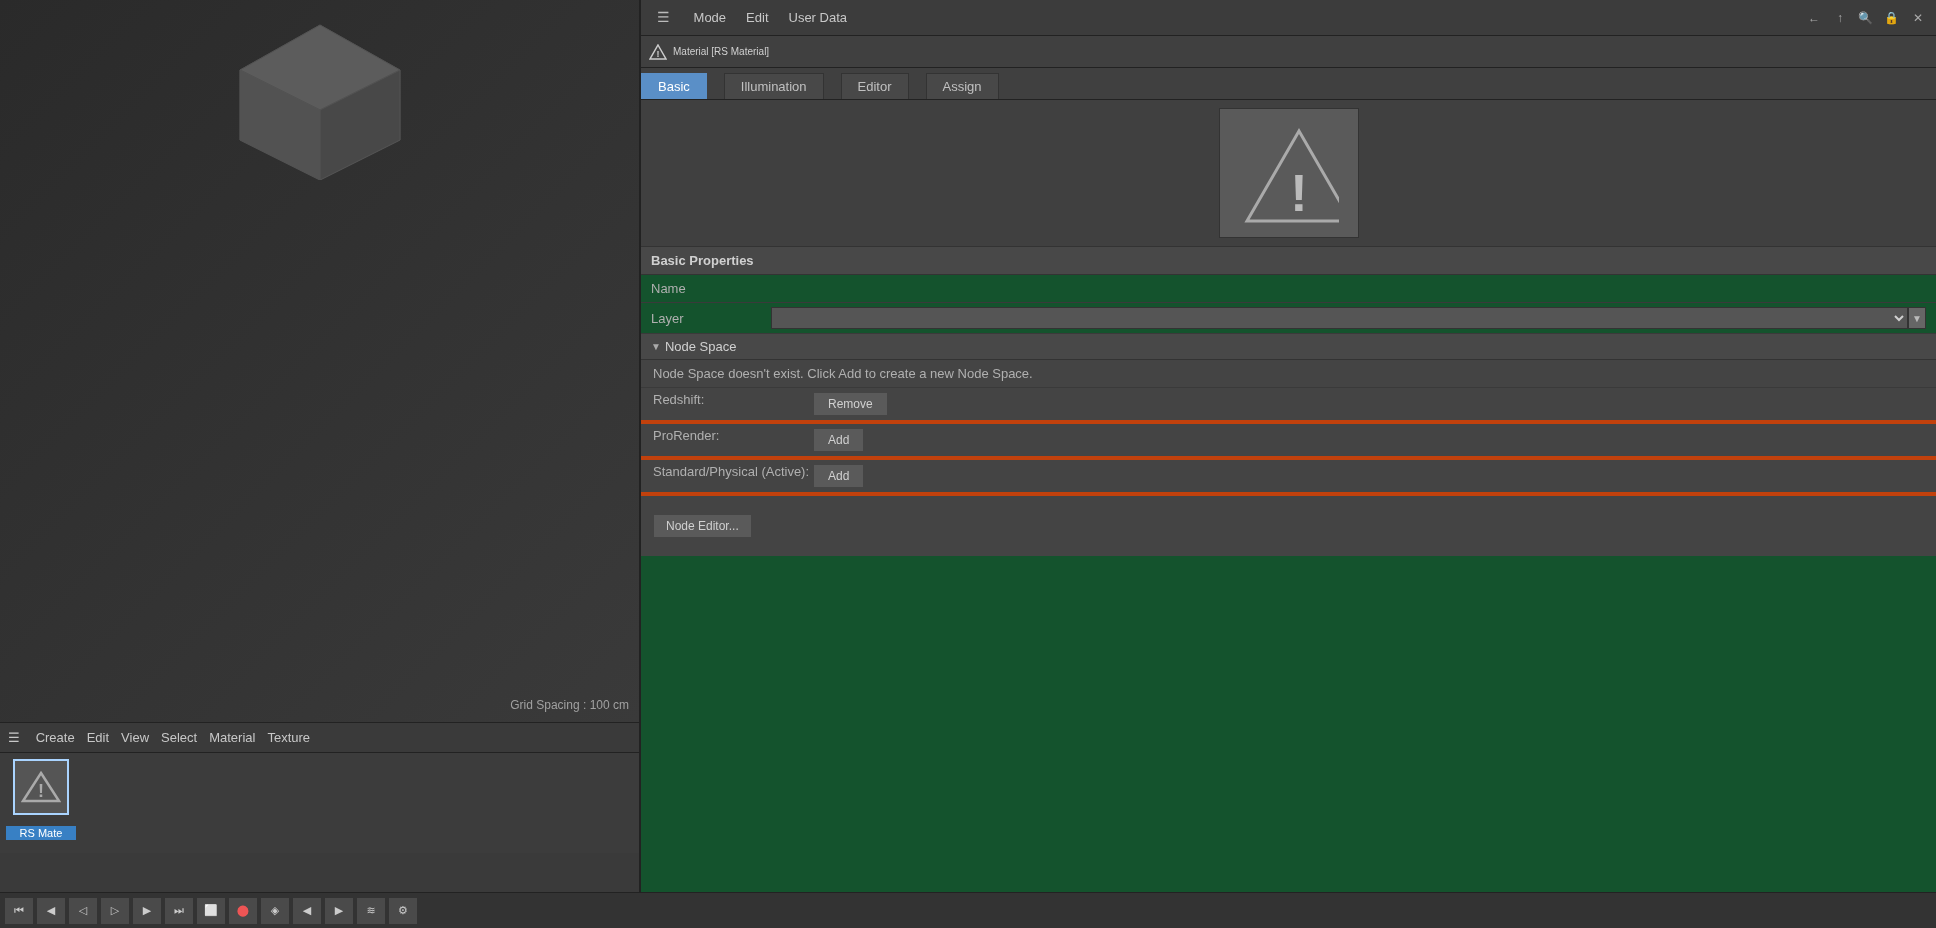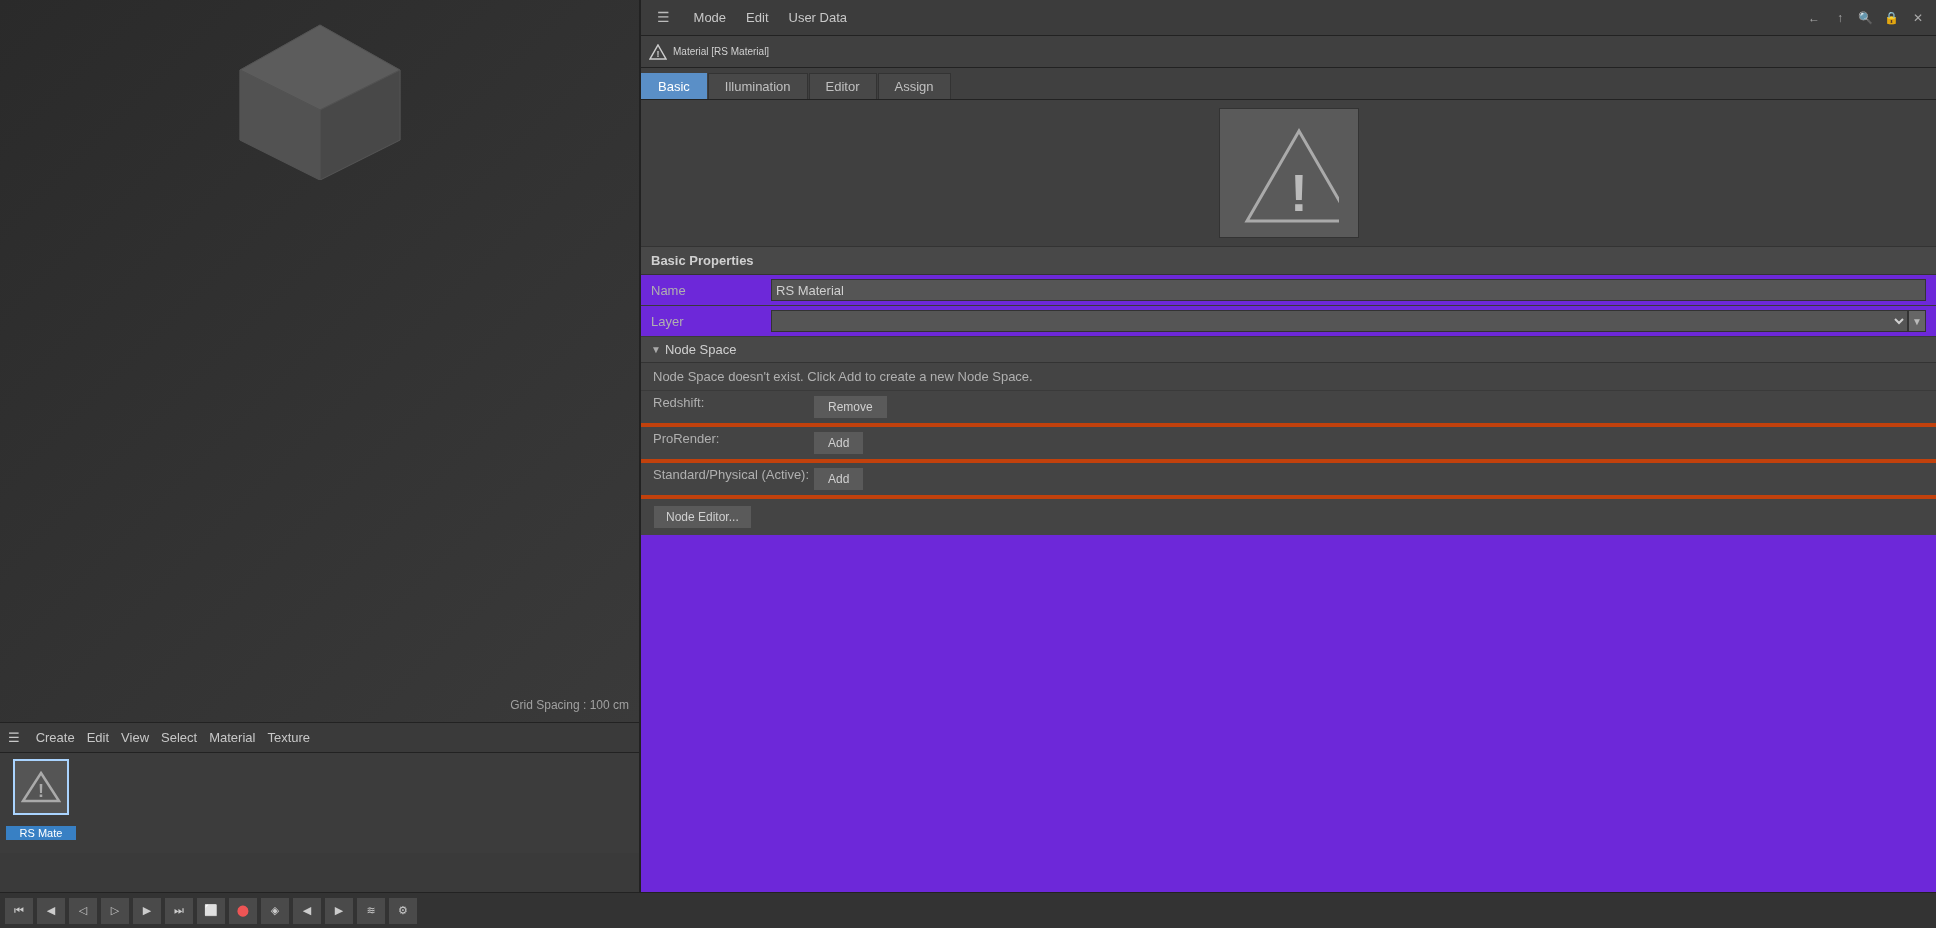--- a/index.html
+++ b/index.html
@@ -189,21 +189,21 @@
     }
 
     .tab {
       padding: 4px 16px;
       cursor: pointer;
       font-size: 13px;
       color: #c0c0c0;
       background: #484848;
       border: 1px solid #333;
       border-bottom: none;
-      margin-right: 1px;
+      margin-right: 17px;
       height: 26px;
       display: flex;
       align-items: center;
     }
 
     .tab.active {
       background: #5a8fc7;
       color: #fff;
       border-color: #5a8fc7;
     }
@@ -225,21 +225,21 @@
       display: flex;
       align-items: center;
       justify-content: center;
     }
 
     
     .properties-area {
       flex: 1;
       overflow-y: auto;
       padding: 0;
-      background: #6d28d9;
+      background: #14532d;
     }
 
     .section-header {
       background: #484848;
       padding: 6px 10px;
       font-size: 13px;
       color: #d0d0d0;
       font-weight: bold;
       border-bottom: 1px solid #333;
     }
@@ -359,21 +359,21 @@
     }
 
     .node-editor-btn {
       background: #5a5a5a;
       border: 1px solid #444;
       color: #d0d0d0;
       cursor: pointer;
       font-size: 12px;
       height: 24px;
       padding: 3px 12px;
-      margin: 6px 12px;
+      margin: 18px 12px;
       display: inline-flex;
       align-items: center;
     }
 
     
     .bottom-toolbar {
       height: 36px;
       background: #333;
       display: flex;
       align-items: center;
@@ -492,21 +492,20 @@
           <text x="60" y="88" text-anchor="middle" fill="#bbb" font-size="52" font-weight="bold">!</text>
         </svg>
       </div>
     </div>
 
     <div class="properties-area">
       <div class="section-header">Basic Properties</div>
 
       <div class="property-row">
         <div class="property-label">Name</div>
-        <input class="property-input" type="text" value="RS Material" style="">
       </div>
 
       <div class="property-row">
         <div class="property-label">Layer</div>
         <div class="property-select-row">
           <select class="property-select">
             <option value=""></option>
           </select>
           <div class="select-arrow">▼</div>
         </div>

